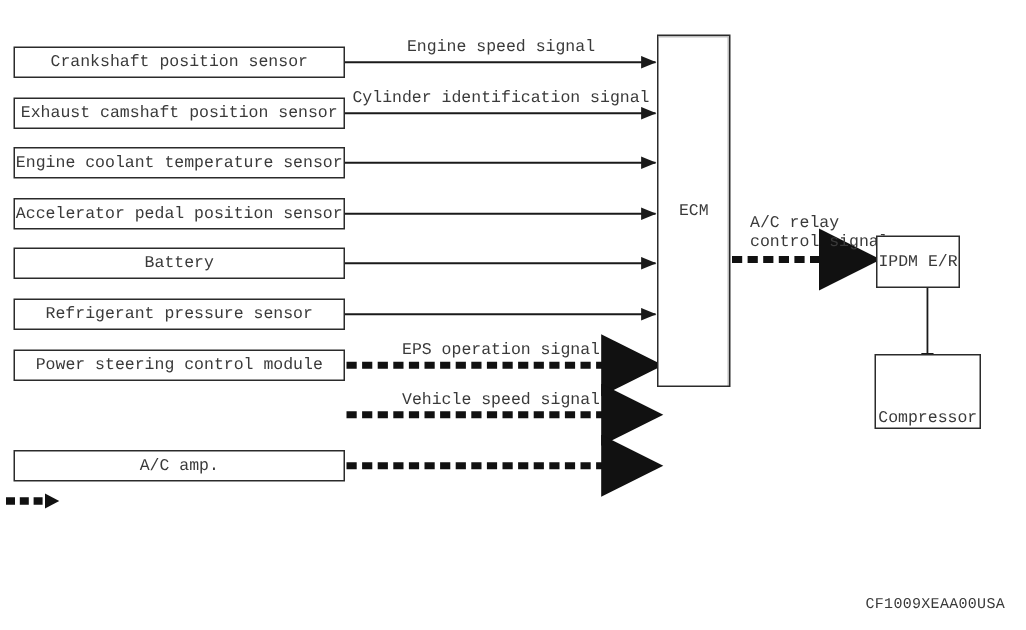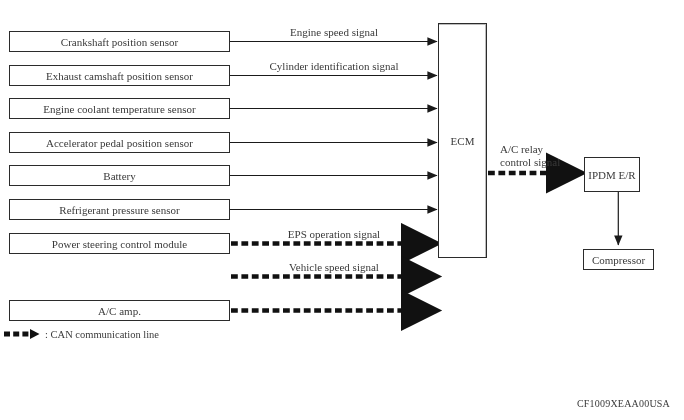--- a/index.html
+++ b/index.html
@@ -1,39 +1,39 @@
 <!DOCTYPE html>
 <html><head>
 <meta charset="utf-8">
 <style>
   html,body { margin:0; padding:0; background:#ffffff; }
   .canvas {
     position:relative; width:684px; height:420px; background:#ffffff;
-    font-family:Liberation Serif, serif; color:#383838; overflow:hidden;
+    font-family:Liberation Mono, monospace; color:#383838; overflow:hidden;
   }
   .canvas * { box-sizing:border-box; }
   .inbox {
     position:absolute; left:9px; width:221px; height:21px;
     border:1.4px solid #2b2b2b; background:#ffffff;
     display:flex; align-items:center; justify-content:center;
     font-size:11px; color:#3a3a3a; white-space:nowrap;
   }
   .sig {
     position:absolute; left:230px; width:208px; height:14px;
     text-align:center; font-size:11px; line-height:14px; color:#3a3a3a; white-space:nowrap;
   }
   .bigbox {
     position:absolute; border:1.4px solid #2b2b2b; background:#ffffff;
     display:flex; align-items:center; justify-content:center;
     font-size:11px; color:#3a3a3a;
   }
   .ecm { left:438px; top:23px; width:49px; height:235px;
          box-shadow: inset -1px 1px 0 #bdbdbd; align-items: center; }
   .ipdm { left:584px; top:157px; width:56px; height:35px; }
-  .compressor { left:583px; top:249px; width:71px; height:21px; }
+  .compressor { left:583px; top:236px; width:71px; height:50px;align-items:flex-end; }
   .outlabel {
     position:absolute; left:500px; top:143px; width:90px;
     font-size:11px; line-height:12.5px; color:#3a3a3a; text-align:left; white-space:nowrap;
   }
   .legend {
     position:absolute; left:3px; top:327px; height:14px;
     display:flex; align-items:center; gap:4px;
     font-size:10.5px; color:#3a3a3a; white-space:nowrap;
   }
   .figcode {
@@ -102,18 +102,17 @@
 
   <div class="bigbox compressor">
     <span>Compressor</span>
   </div>
 
   <div class="legend">
     <svg width="38" height="12" viewBox="0 0 38 12">
       <line x1="1" y1="6" x2="26" y2="6" stroke="#111111" stroke-width="5" stroke-dasharray="6 3.2"></line>
       <polygon points="27,1 36.5,6 27,11" fill="#111111"></polygon>
     </svg>
-    <span>: CAN communication line</span>
   </div>
 
   <div class="figcode">CF1009XEAA00USA</div>
 
 </div>
 
 </body></html>

